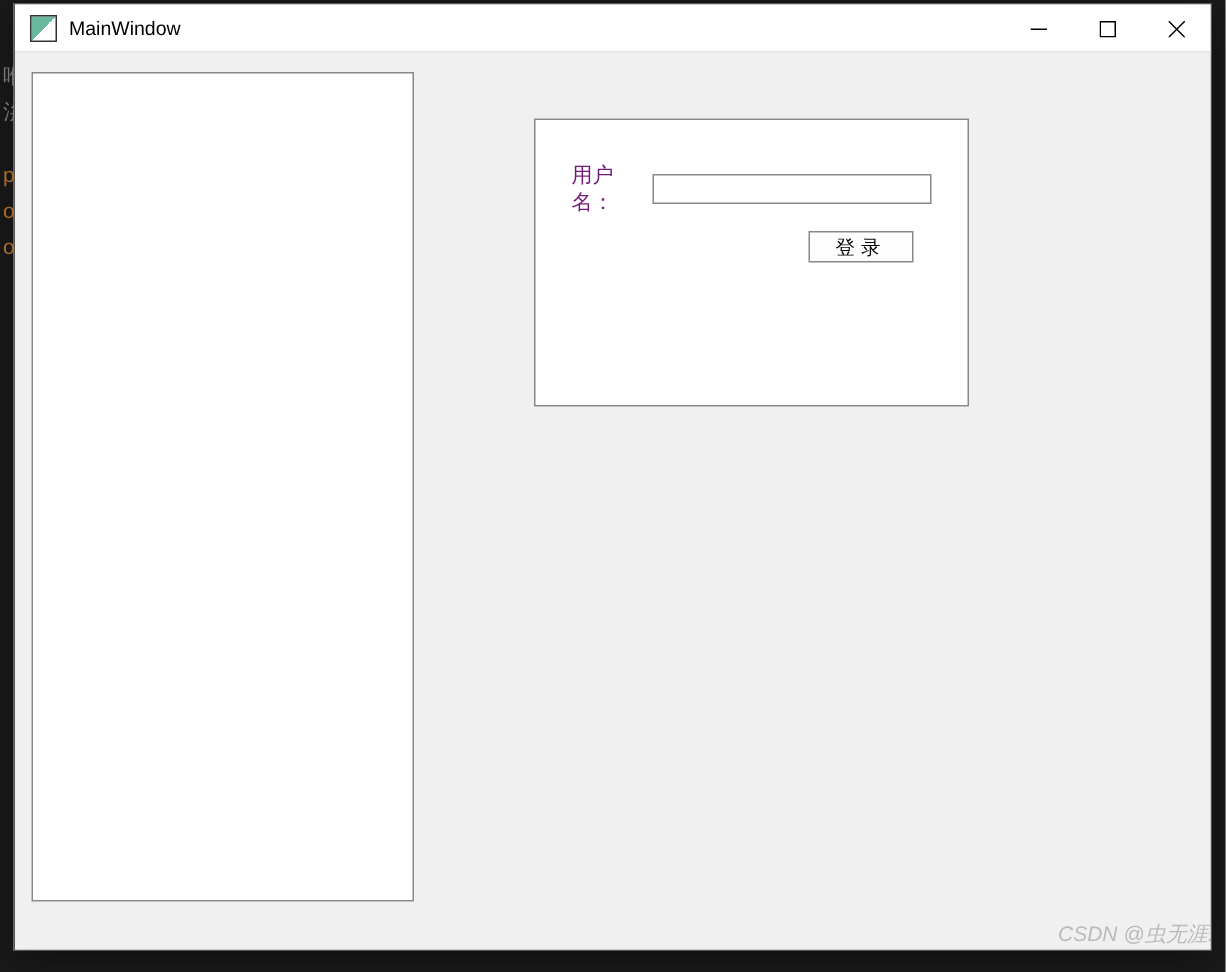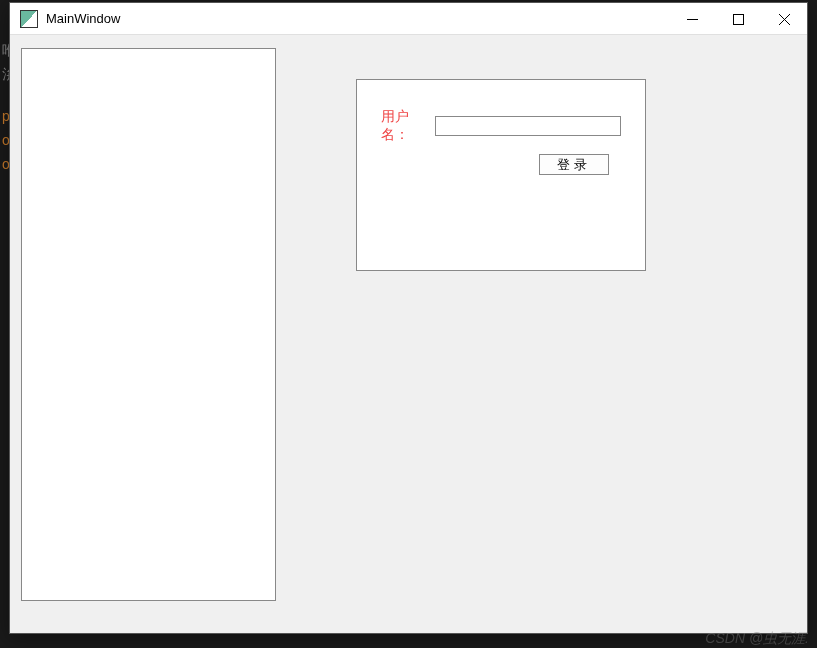--- a/index.html
+++ b/index.html
@@ -97,21 +97,21 @@
       padding: 28px 24px 20px 24px;
     }
     .form-row {
       display: flex;
       align-items: center;
       margin-bottom: 8px;
     }
     .form-label {
       width: 64px;
       font-size: 14px;
-      color: #ef4444;
+      color: #701a75;
     }
     .form-input {
       flex: 1;
       height: 20px;
       border: 1px solid #888;
       background: #fff;
       font-size: 13px;
       padding: 0 4px;
     }
     .form-input.pw {
@@ -131,21 +131,21 @@
       border: 1px solid #888;
       font-size: 13px;
       letter-spacing: 4px;
       text-align: center;
       line-height: 19px;
       cursor: default;
     }
     .watermark {
       position: absolute;
       right: 8px;
-      bottom: 0;
+      bottom: 16px;
       font-size: 14px;
       color: rgba(120,120,120,0.45);
       font-style: italic;
     }
   </style>
 </head>
 <body>
 
 <div class="bg-text">
   <span class="gray">唯</span>

